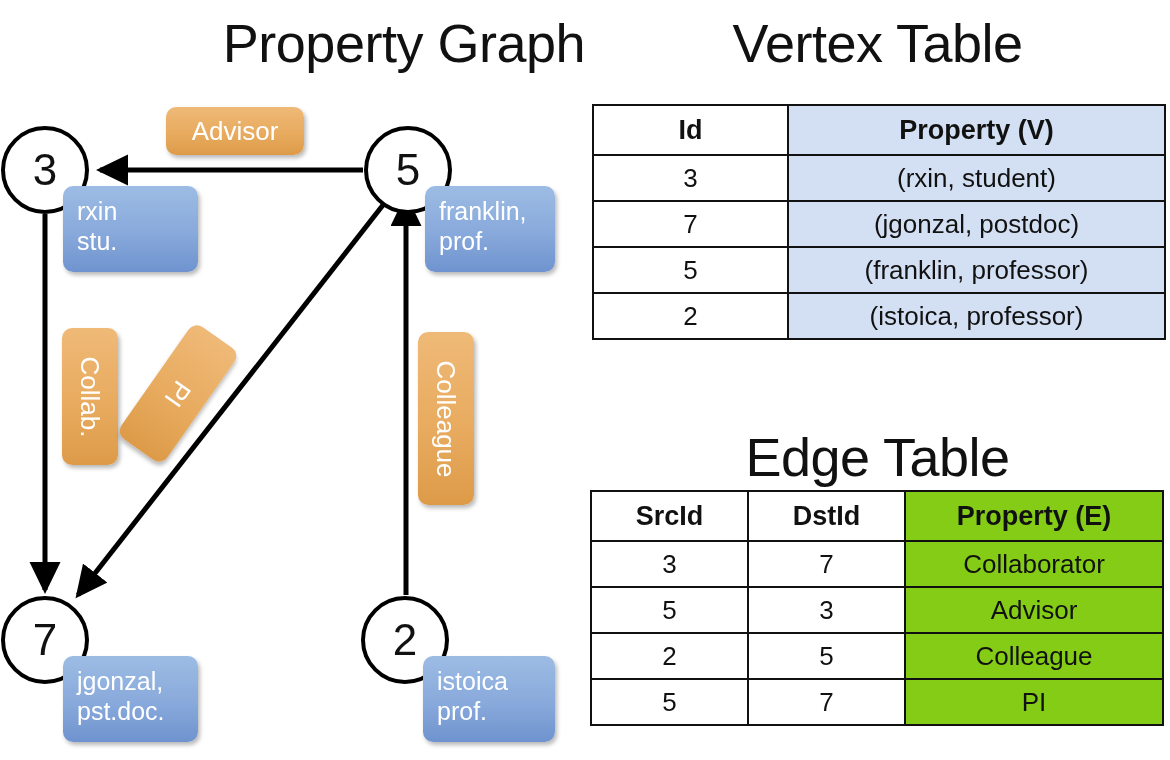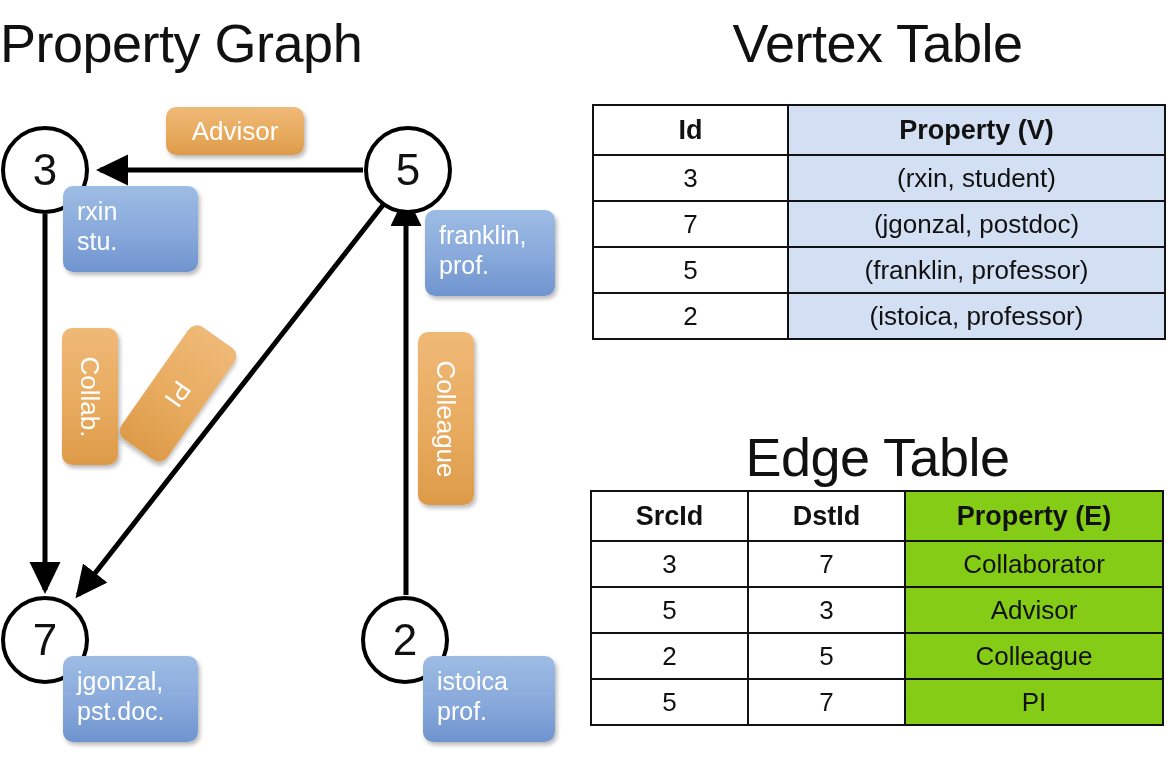--- a/index.html
+++ b/index.html
@@ -1,21 +1,21 @@
 <!DOCTYPE html>
 <html><head>
 <meta charset="utf-8">
 <style>
   html,body{margin:0;padding:0;background:#fff;}
   body{width:1170px;height:760px;position:relative;overflow:hidden;
        font-family:"Liberation Sans",sans-serif;color:#000;}
 
   .title{position:absolute;font-weight:400;color:#111;white-space:nowrap;
          font-family:"Liberation Sans",sans-serif;}
-  #pg-title{left:0;top:12px;width:585px;text-align:left;font-size:54px;letter-spacing:-0.5px;}
+  #pg-title{left:0;top:12px;width:585px;text-align:right;font-size:54px;letter-spacing:-0.5px;}
   #vt-title{left:585px;top:12px;width:585px;text-align:center;font-size:54px;letter-spacing:-0.5px;}
   #et-title{left:585px;top:398px;width:585px;text-align:center;font-size:54px;letter-spacing:-0.5px;margin-top:28px;}
 
   
   #graph{position:absolute;left:0;top:90px;width:585px;height:670px;}
   #graph svg{position:absolute;left:0;top:0;}
 
   .node{position:absolute;width:88px;height:88px;border:4px solid #000;border-radius:50%;
         background:#fff;box-sizing:border-box;}
   .node span{position:absolute;left:0;right:0;top:50%;transform:translateY(-50%);
@@ -81,21 +81,21 @@
     <span>7</span>
   </div>
   <div class="node" style="left:361px;top:506px;">
     <span>2</span>
   </div>
 
   <div class="bluebox" style="left:63px;top:96px;width:135px;height:86px;">
     <div>rxin</div>
     <div>stu.</div>
   </div>
-  <div class="bluebox" style="left:425px;top:96px;width:130px;height:86px;margin-top:24px;">
+  <div class="bluebox" style="left:425px;top:96px;width:130px;height:86px;">
     <div>franklin,</div>
     <div>prof.</div>
   </div>
   <div class="bluebox" style="left:63px;top:566px;width:135px;height:86px;">
     <div>jgonzal,</div>
     <div>pst.doc.</div>
   </div>
   <div class="bluebox" style="left:423px;top:566px;width:132px;height:86px;">
     <div>istoica</div>
     <div>prof.</div>

